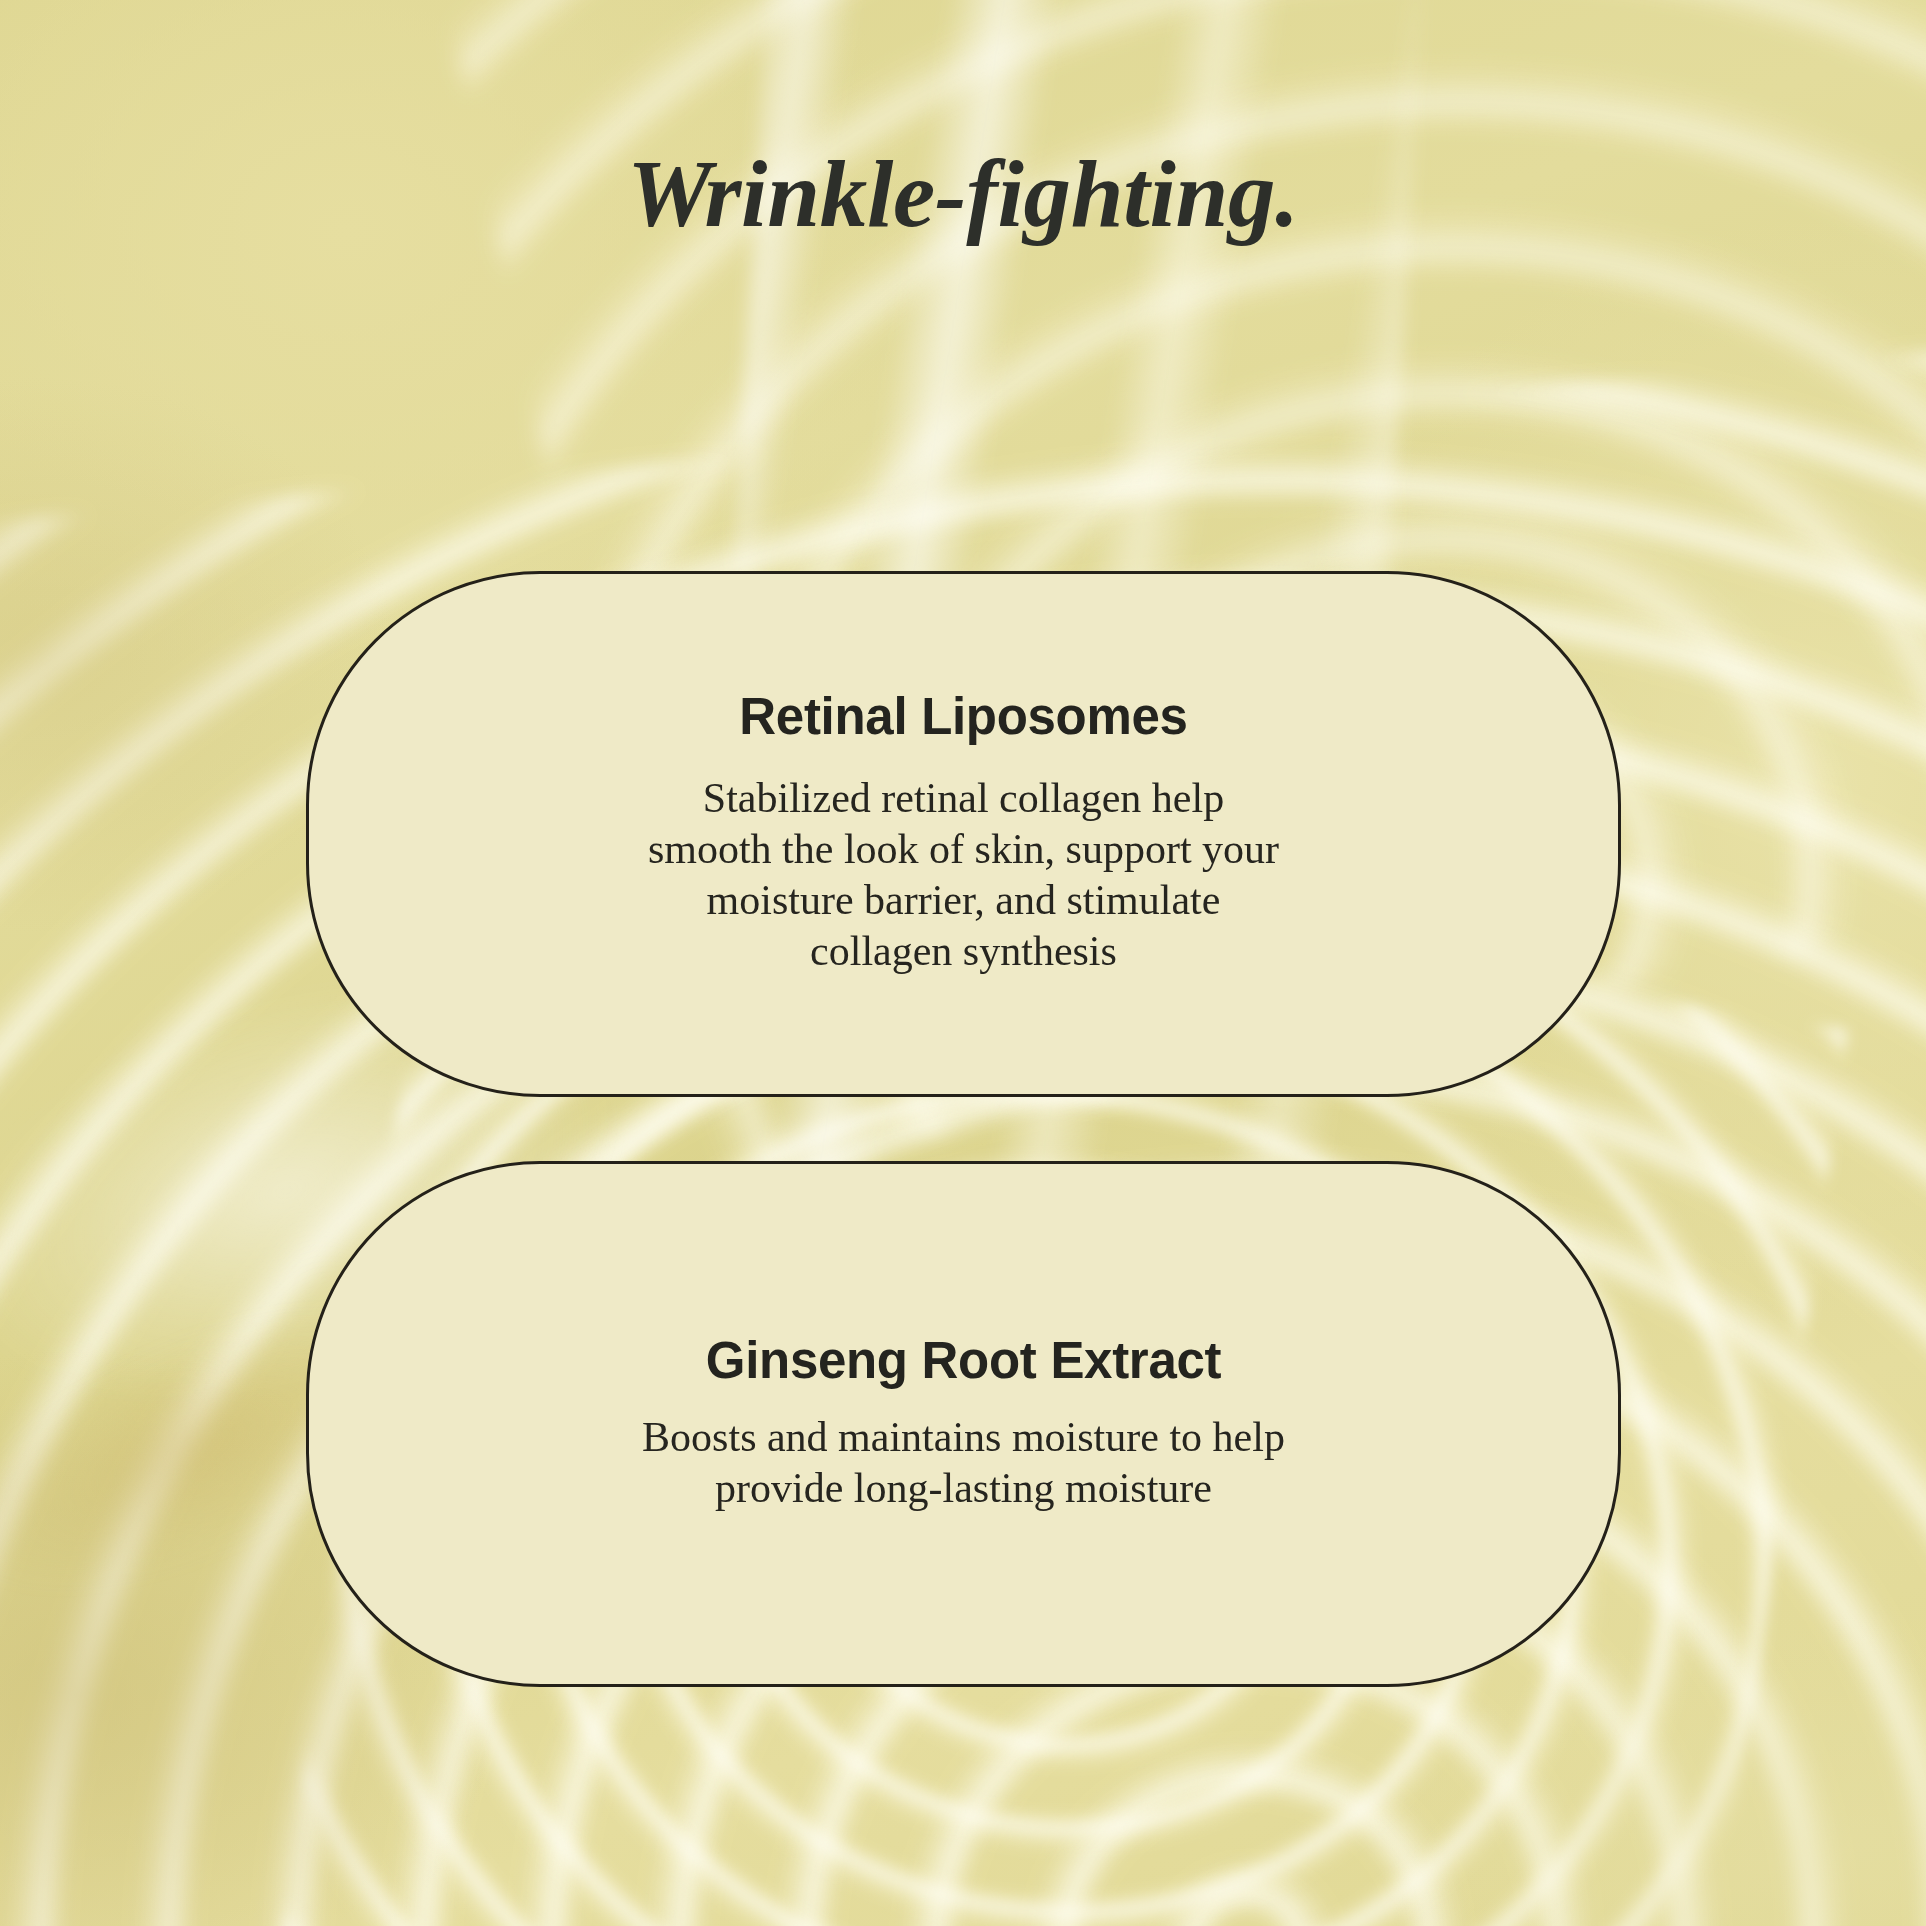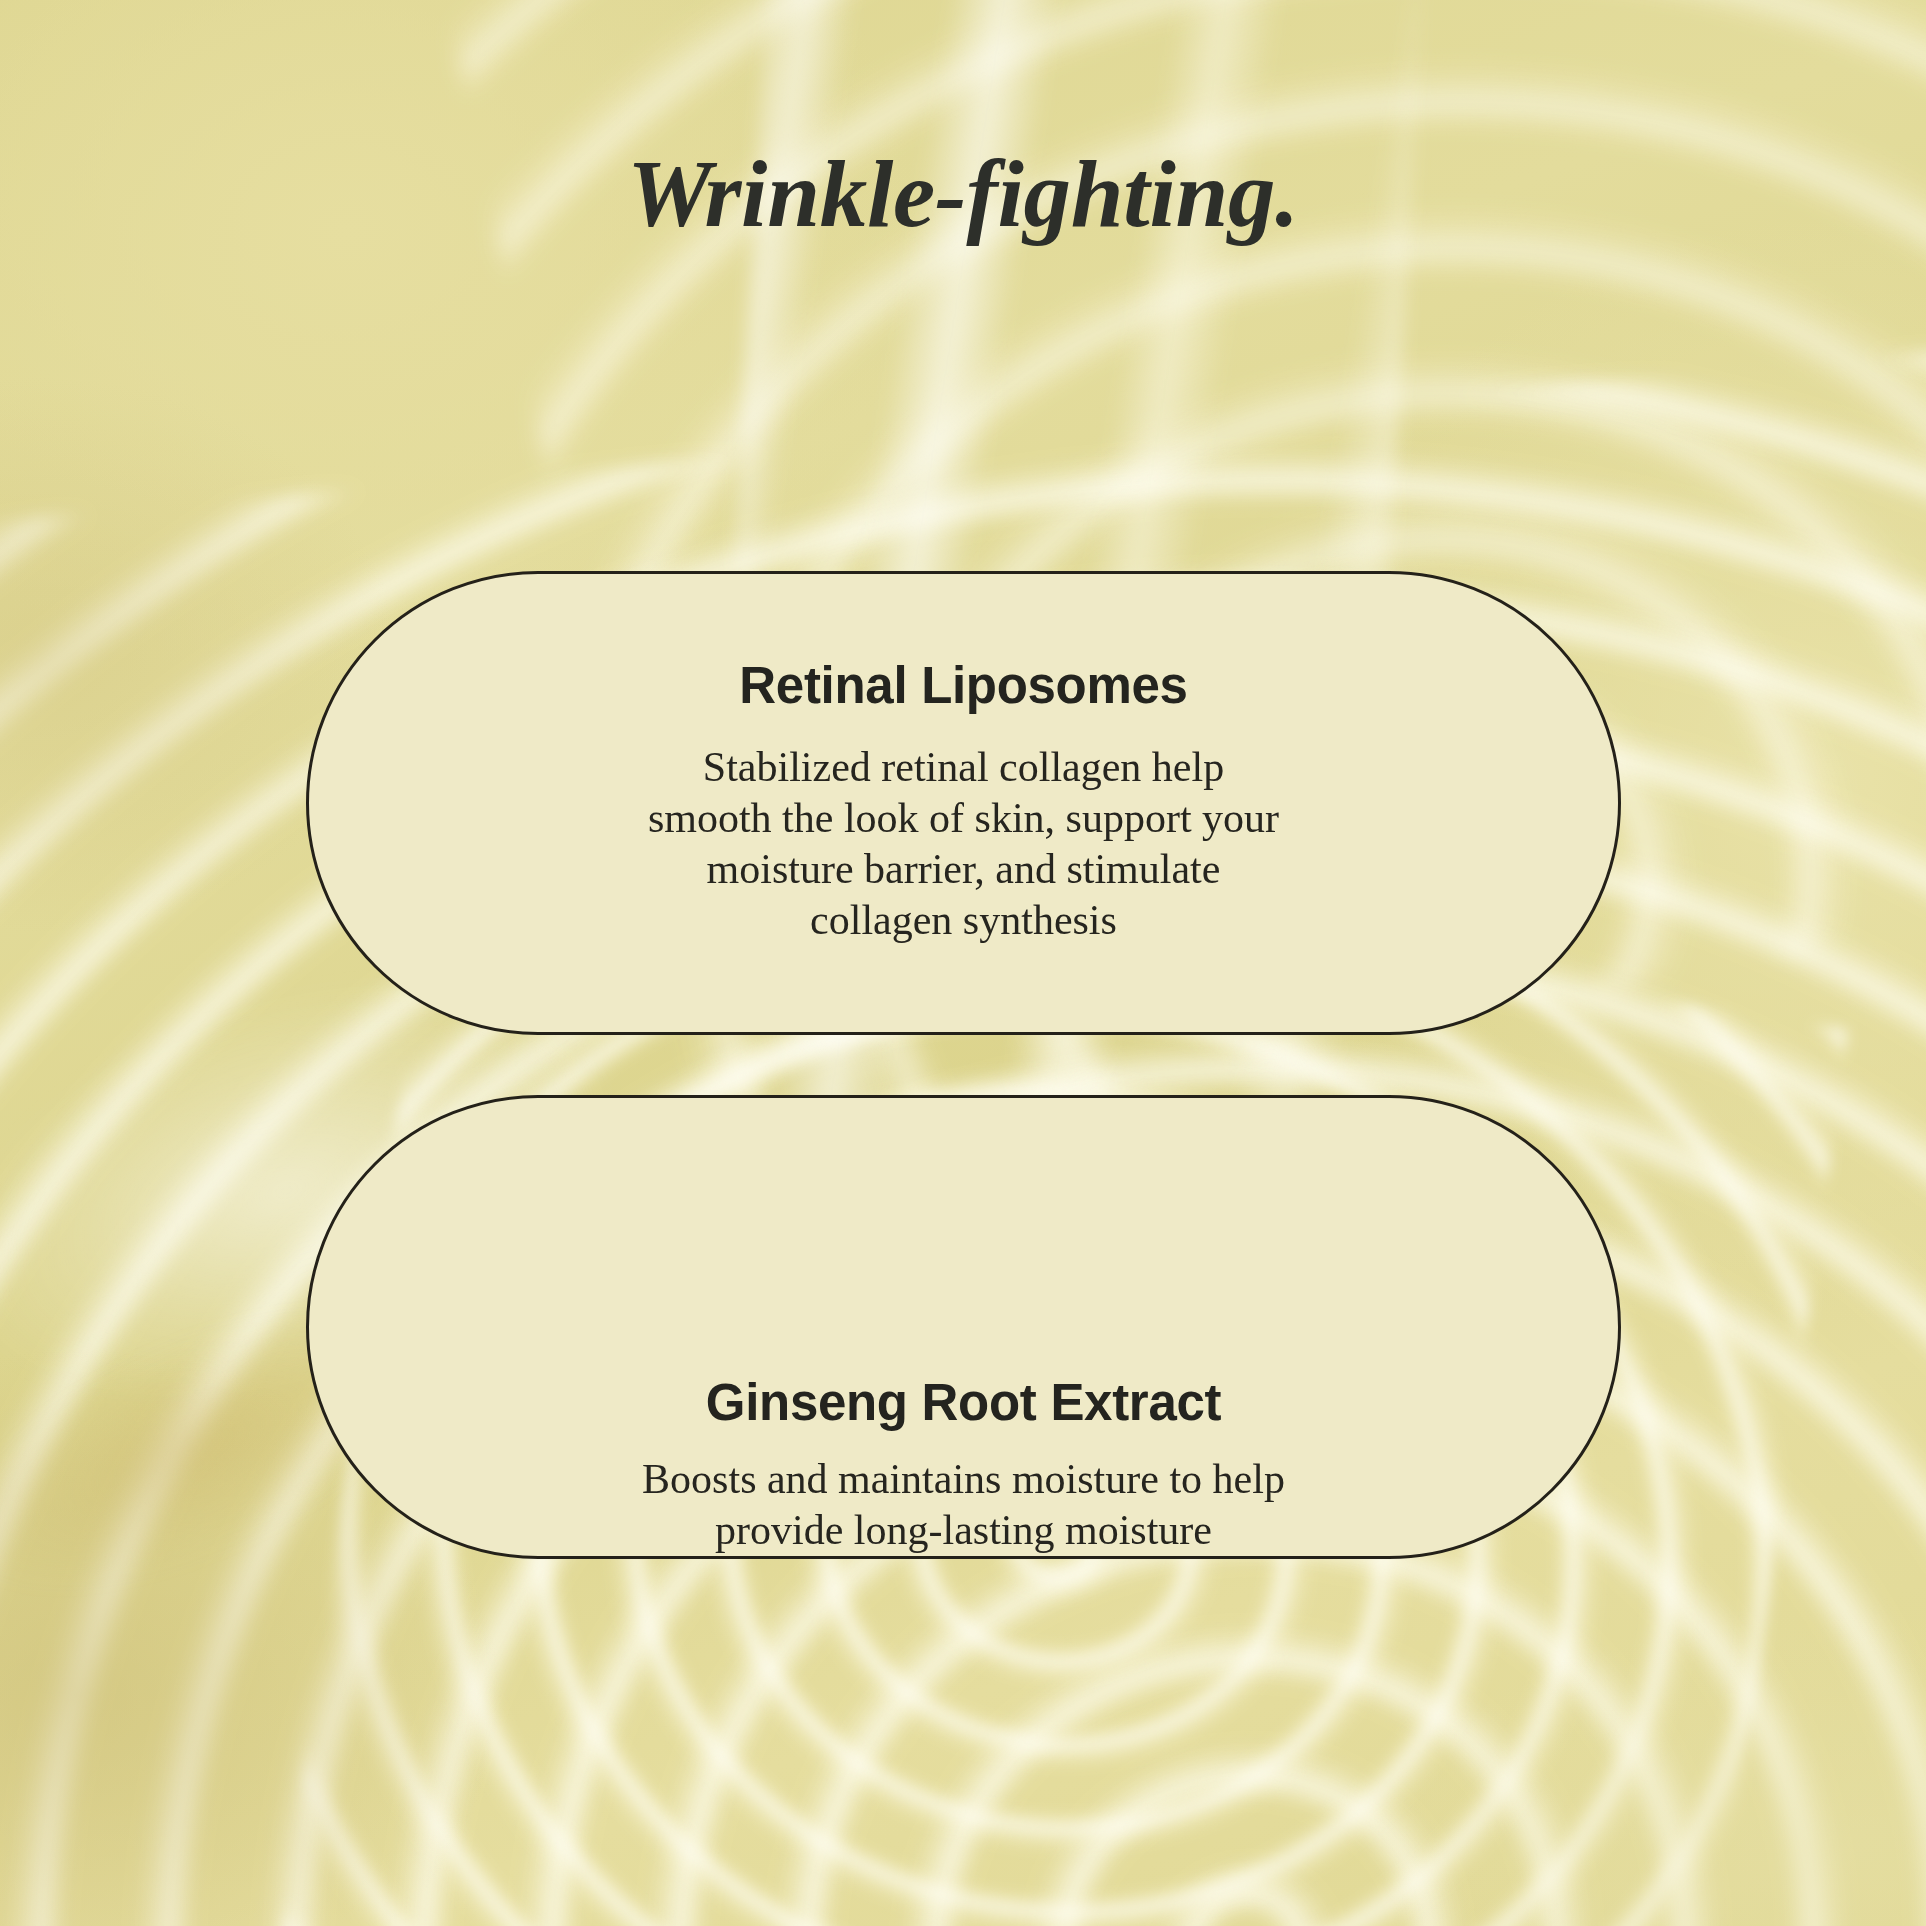--- a/index.html
+++ b/index.html
@@ -158,34 +158,34 @@
     letter-spacing: -0.3px;
     padding: 0 118px;
   }
   .headline .hl-line { display: block; white-space: nowrap; }
 
   
   .card {
     position: absolute;
     left: 306px;
     width: 1315px;
-    height: 464px;
+    height: 526px;
     background: #efeac7;
     border: 3.2px solid #242119;
     border-radius: 234px;
     box-sizing: border-box;
     display: flex;
     flex-direction: column;
     align-items: center;
     justify-content: center;
     text-align: center;
     padding: 0 148px;
   }
   #card-1 { top: 571px; }
-  #card-2 { top: 1095px; justify-content: flex-end; }
+  #card-2 { top: 1161px; }
 
   .card-title {
     font-family: "Liberation Sans", sans-serif;
     font-weight: 700;
     font-size: 51px;
     line-height: 1.0;
     color: #24241f;
     letter-spacing: -0.3px;
     white-space: nowrap;
   }

